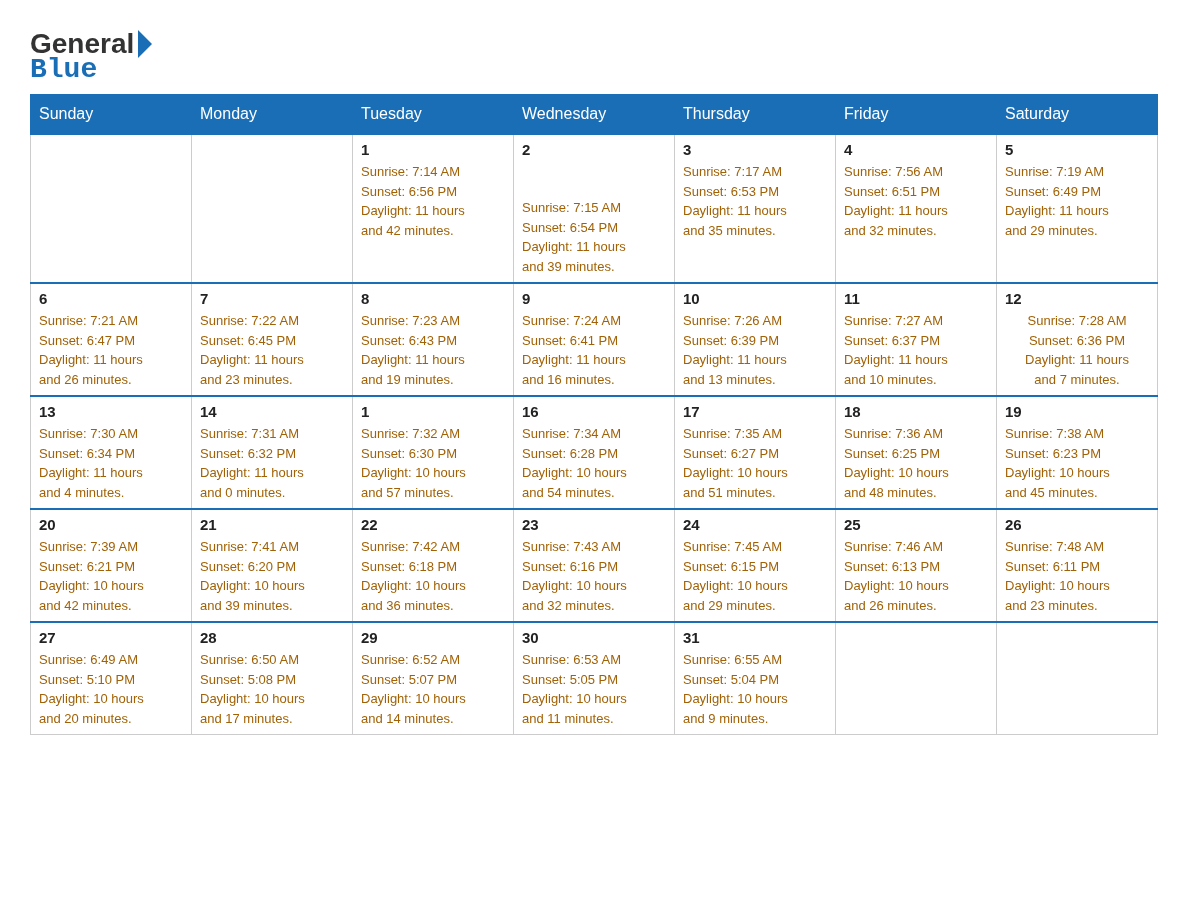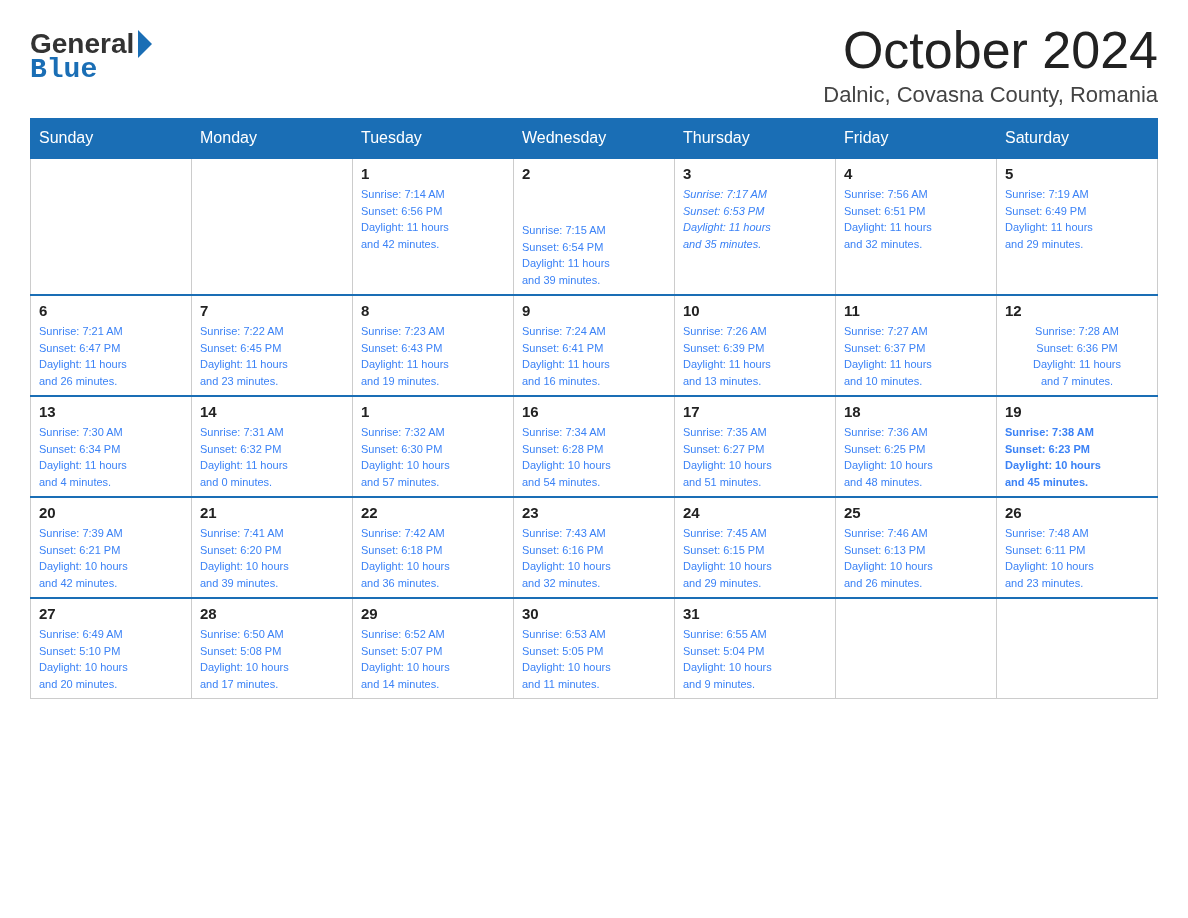--- a/index.html
+++ b/index.html
@@ -64,43 +64,39 @@
       border-top: 2px solid #1a6eb5;
     }
     .day-number {
       font-size: 15px;
       font-weight: bold;
       color: #222;
       display: block;
       margin-bottom: 4px;
     }
     .day-info {
-      font-size: 11px;
-      color: #3b82f6;
+      font-size: 13px;
+      color: #a16207;
       line-height: 1.5;
     }
     .empty-cell {
       background: #fff;
     }
   </style>
 </head>
 <body>
 
 <div class="header">
   <div class="logo" style="flex-direction: column; align-items: flex-start; line-height: 1;">
       <div style="display: flex; align-items: center;">
         <span style="font-size: 28px; font-weight: bold; color: rgb(51, 51, 51);">General</span>
         <div style="width: 0px; height: 0px; border-left: 14px solid rgb(26, 110, 181); border-top: 14px solid transparent; border-bottom: 14px solid transparent; margin-left: 4px;"></div>
       </div>
       <div style="font-size: 28px; font-weight: bold; color: rgb(26, 110, 181); margin-top: -2px; font-family: Liberation Mono, monospace;">Blue</div>
     </div>
-  <div class="title-section">
-    <div class="main-title">October 2024</div>
-    <div class="subtitle">Dalnic, Covasna County, Romania</div>
-  </div>
 </div>
 
 <table class="calendar">
   <thead>
     <tr>
       <th>Sunday</th>
       <th>Monday</th>
       <th>Tuesday</th>
       <th>Wednesday</th>
       <th>Thursday</th>
@@ -121,21 +117,21 @@
         </td>
         <td>
           <span class="day-number">2</span>
           <div class="day-info" style="white-space: pre-line; margin-top: 40px;">Sunrise: 7:15 AM
 Sunset: 6:54 PM
 Daylight: 11 hours
 and 39 minutes.</div>
         </td>
         <td>
           <span class="day-number">3</span>
-          <div class="day-info" style="white-space: pre-line; font-style: italic;">Sunrise: 7:17 AM
+          <div class="day-info" style="white-space: pre-line;">Sunrise: 7:17 AM
 Sunset: 6:53 PM
 Daylight: 11 hours
 and 35 minutes.</div>
         </td>
         <td>
           <span class="day-number">4</span>
           <div class="day-info" style="white-space: pre-line;">Sunrise: 7:56 AM
 Sunset: 6:51 PM
 Daylight: 11 hours
 and 32 minutes.</div>
@@ -237,21 +233,21 @@
         </td>
         <td>
           <span class="day-number">18</span>
           <div class="day-info" style="white-space: pre-line;">Sunrise: 7:36 AM
 Sunset: 6:25 PM
 Daylight: 10 hours
 and 48 minutes.</div>
         </td>
         <td>
           <span class="day-number">19</span>
-          <div class="day-info" style="white-space: pre-line; font-weight: bold;">Sunrise: 7:38 AM
+          <div class="day-info" style="white-space: pre-line;">Sunrise: 7:38 AM
 Sunset: 6:23 PM
 Daylight: 10 hours
 and 45 minutes.</div>
         </td>
       </tr>
       <tr>
         <td>
           <span class="day-number">20</span>
           <div class="day-info" style="white-space: pre-line;">Sunrise: 7:39 AM
 Sunset: 6:21 PM

